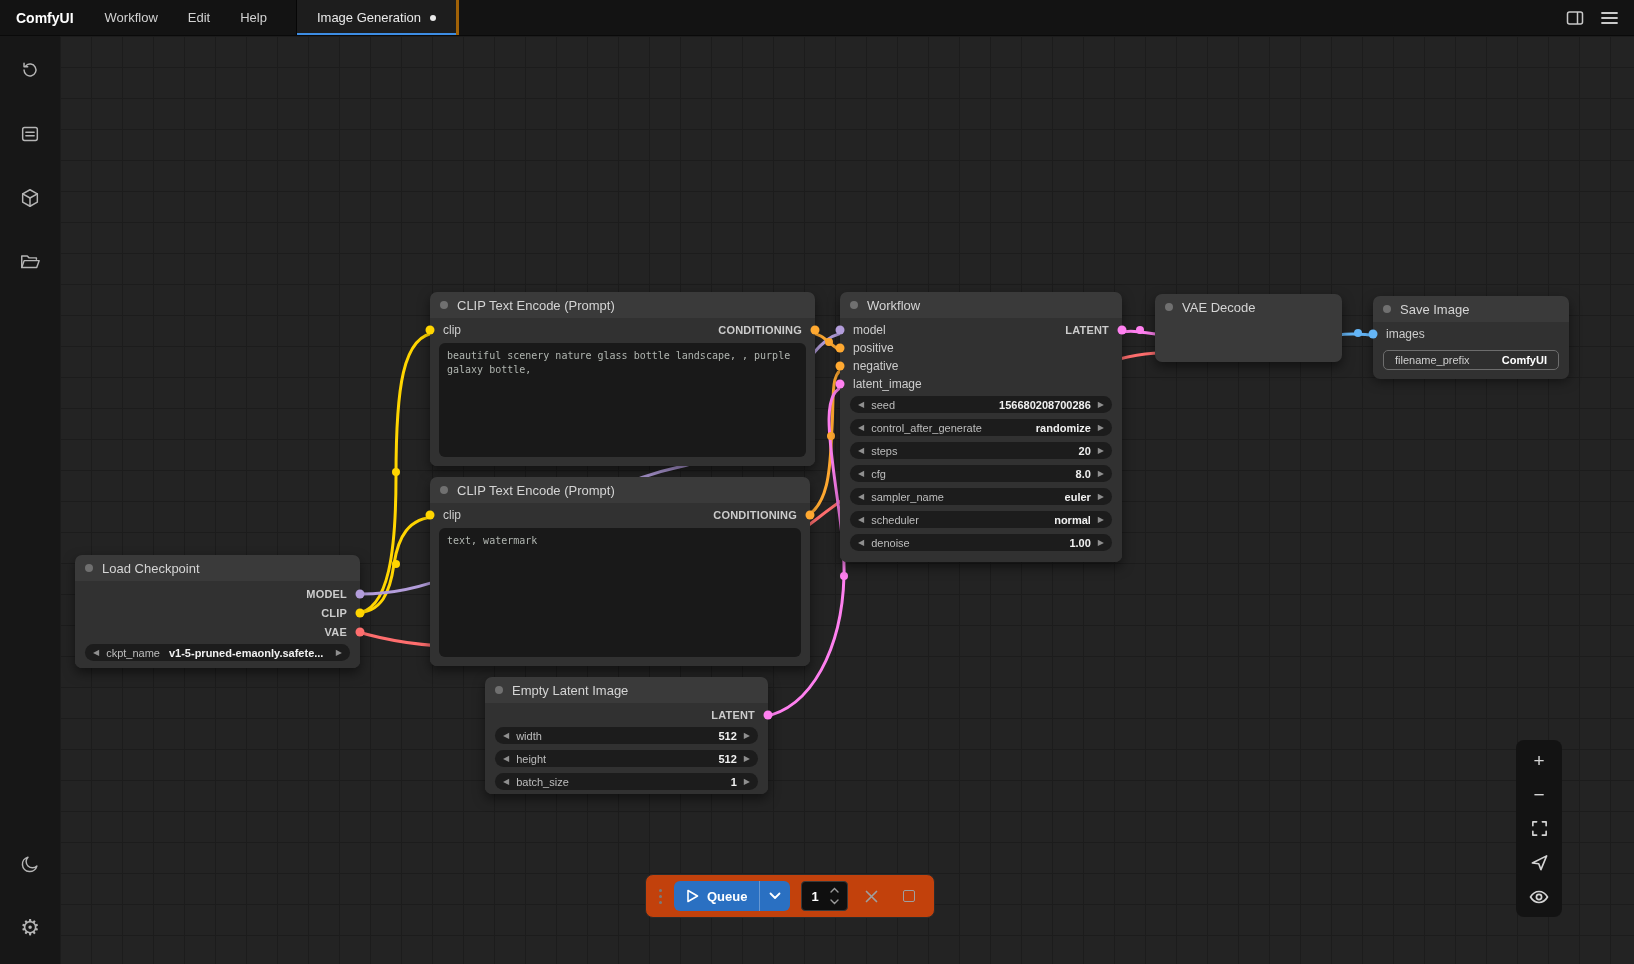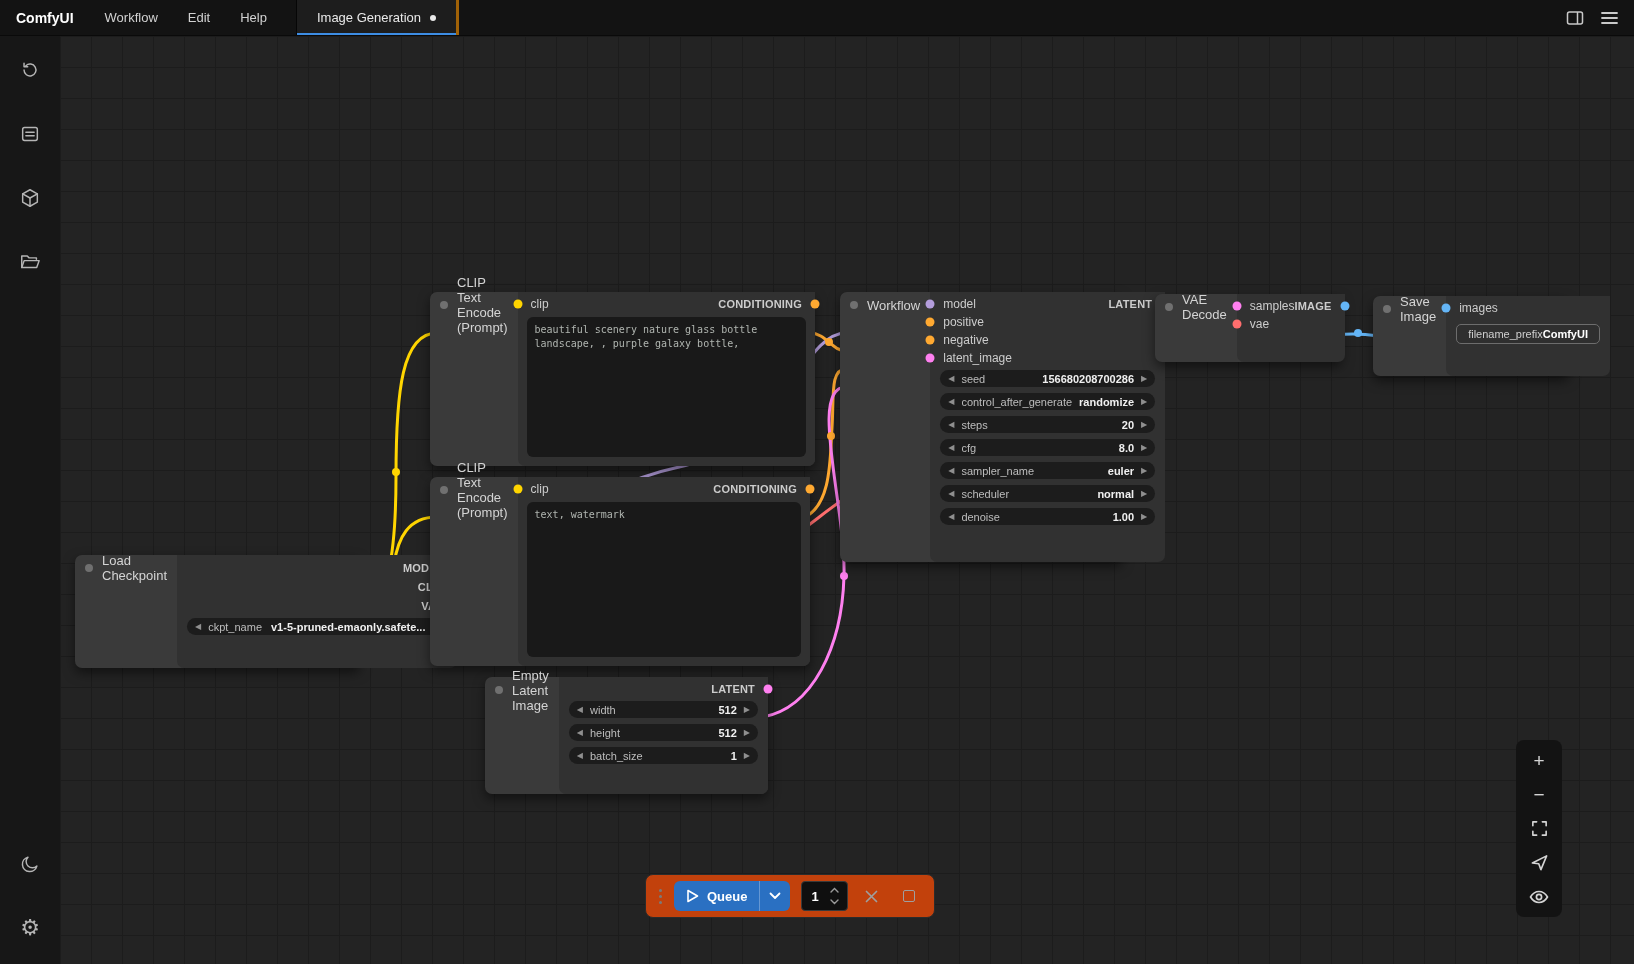--- a/index.html
+++ b/index.html
@@ -35,21 +35,21 @@
       linear-gradient(#1c1c1c 1px, transparent 1px),
       linear-gradient(90deg, #1c1c1c 1px, transparent 1px);
     background-size:31px 31px; }
   .links { position:absolute; inset:0; z-index:1; }
   .links path { fill:none; stroke-width:3; stroke-linecap:round; }
   .lk-yellow { stroke:#ffd500; } .lk-purple { stroke:#b39ddb; } .lk-red { stroke:#ff6e6e; }
   .lk-orange { stroke:#ffa931; } .lk-pink { stroke:#ff80f0; } .lk-blue { stroke:#64b5f6; }
 
   
   .node { position:absolute; z-index:2; background:#3a3a3a; border-radius:7px;
-    box-shadow:0 5px 12px rgba(0,0,0,.5); display:flex; flex-direction:row; color:#c9c9c9; }
+    box-shadow:0 5px 12px rgba(0,0,0,.5); display:flex; flex-direction:column; color:#c9c9c9; }
   .node-header { height:26px; flex:0 0 26px; display:flex; align-items:center; gap:9px; padding:0 10px;
     font-size:13px; color:#d4d4d4; }
   .collapse-dot { width:8px; height:8px; border-radius:50%; background:#707070; flex:0 0 8px; }
   .node-body { flex:1; background:#313131; border-radius:0 0 7px 7px; display:flex; flex-direction:column; padding-top:3px; }
   .row { position:relative; height:18px; flex:0 0 18px; display:flex; align-items:center; padding:0 13px; }
   .row-lc { height:19px; flex:0 0 19px; justify-content:flex-end; }
   .in-label { font-size:12px; color:#cccccc; }
   .out-label { margin-left:auto; font-size:11px; font-weight:700; color:#cccccc; letter-spacing:.2px; }
   .port { position:absolute; width:9px; height:9px; border-radius:50%; top:50%; }
   .port.pl { left:0; transform:translate(-50%,-50%); }
@@ -355,32 +355,20 @@
         <span class="w-arrow">▶</span>
       </div>
     </div>
   </section>
 
   <section class="node" id="node-vae-decode">
     <div class="node-header">
       <span class="collapse-dot"></span>
       <span>VAE Decode</span>
     </div>
-    <div class="node-body">
-      <div class="row">
-        <span class="port pl p-latent"></span>
-        <span class="in-label">samples</span>
-        <span class="out-label">IMAGE</span>
-        <span class="port pr p-image"></span>
-      </div>
-      <div class="row">
-        <span class="port pl p-vae"></span>
-        <span class="in-label">vae</span>
-      </div>
-    </div>
   </section>
 
   <section class="node" id="node-save-image">
     <div class="node-header">
       <span class="collapse-dot"></span>
       <span>Save Image</span>
     </div>
     <div class="node-body">
       <div class="row">
         <span class="port pl p-image"></span>

